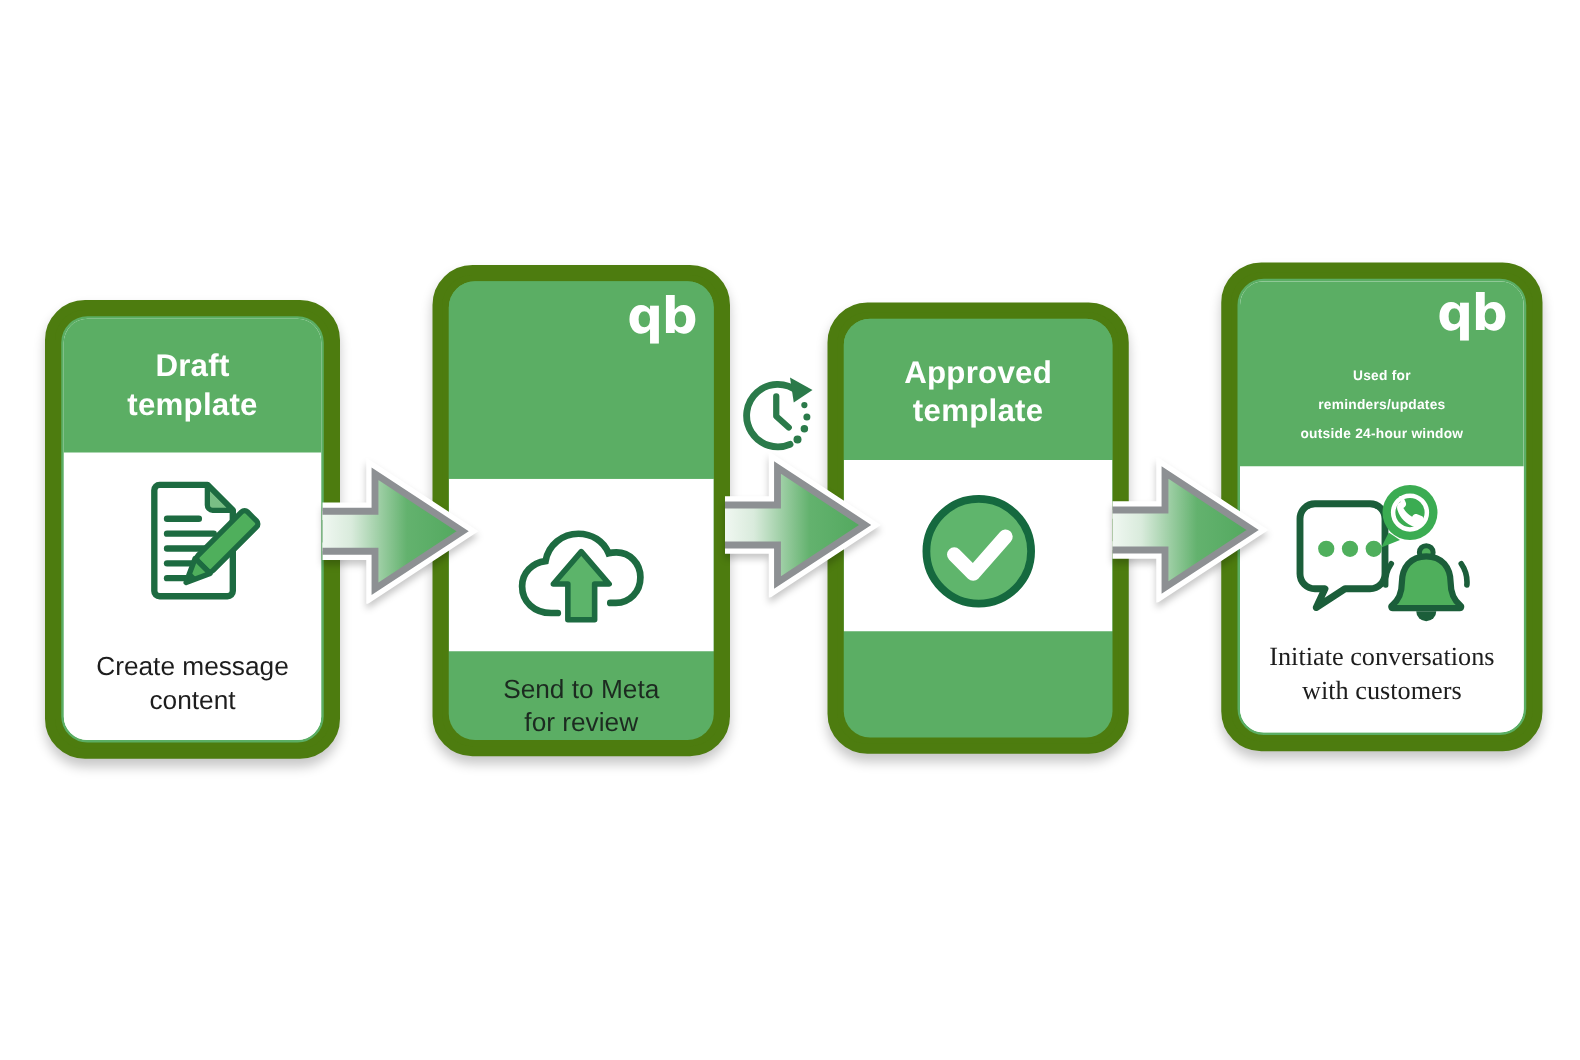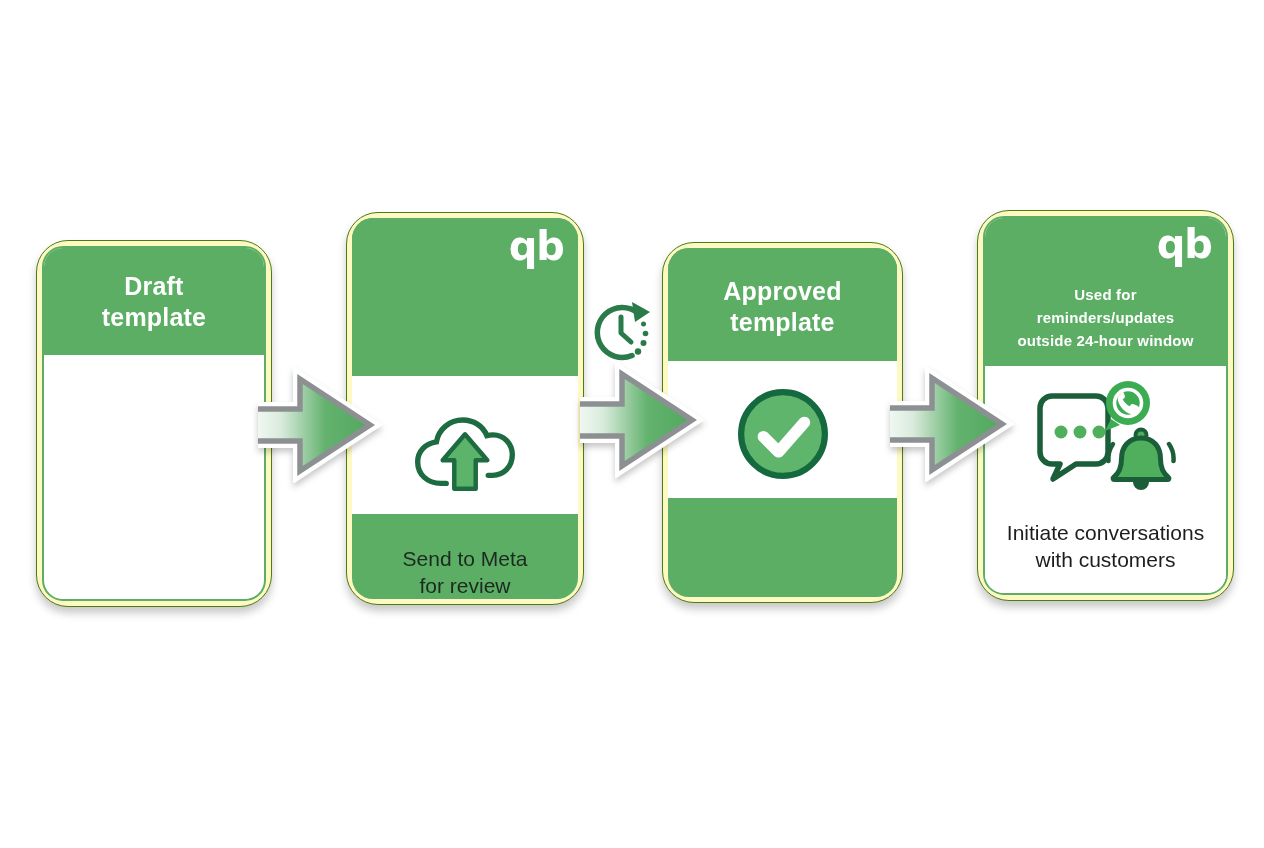--- a/index.html
+++ b/index.html
@@ -2,23 +2,23 @@
 <html><head>
 <meta charset="utf-8">
 <style>
   html,body{margin:0;padding:0;background:#f4f4f4;}
   .canvas{
     position:relative;width:1264px;height:848px;background:#FFFFFF;overflow:hidden;
     font-family:"Liberation Sans","DejaVu Sans",sans-serif;
   }
   .card{
     position:absolute;
-    border:1px solid #4d7c0f;
+    border:8px solid #4d7c0f;
     border-radius:32px;
-    background:#fef9c3;
+    background:#4d7c0f;
     padding:5px;
     box-shadow:0 6px 9px rgba(0,0,0,.22);
     z-index:2;
     box-sizing:border-box;
   }
   .inner{
     height:100%;
     border-radius:21px;
     overflow:hidden;
     display:flex;
@@ -33,21 +33,21 @@
     display:flex;align-items:center;justify-content:center;
     flex-direction:column;
     position:relative;
     flex:none;
   }
   .hd.justify-end{justify-content:flex-end;}
   .title{
     font-weight:700;color:#FFFFFF;text-align:center;white-space:pre-line;
     font-size:25px;line-height:31px;letter-spacing:.2px;
   }
-  .title.small{font-size:15px;line-height:23px;}
+  .title.small{font-size:11px;line-height:23px;}
   .band{
     background:#FFFFFF;flex:none;
     display:flex;align-items:center;justify-content:center;
   }
   .bd{
     flex:1;display:flex;flex-direction:column;align-items:center;background:#FFFFFF;
   }
   .ft{
     flex:1;display:flex;align-items:flex-end;justify-content:center;
   }
@@ -67,20 +67,40 @@
 </head>
 <body>
 
 <div class="canvas">
 
   <div class="card" style="left:36px;top:240px;width:236px;height:367px;">
     <div class="inner white-body">
       <div class="hd" style="height:107px;">
         <div class="title">Draft
 template</div>
+      </div>
+      <div class="bd">
+        <svg width="112" height="112" viewBox="0 0 132 132" style="margin-top:14px;">
+          <path d="M35 14 H80 L104 38 V114 a5 5 0 0 1 -5 5 H35 a5 5 0 0 1 -5 -5 V19 a5 5 0 0 1 5 -5 Z" fill="#FFFFFF" stroke="#1D6B41" stroke-width="6" stroke-linejoin="round"></path>
+          <path d="M80 14 V33 a5 5 0 0 0 5 5 H104 Z" fill="#79BF85" stroke="#1D6B41" stroke-width="5" stroke-linejoin="round"></path>
+          <g stroke="#1D6B41" stroke-width="6" stroke-linecap="round">
+            <line x1="42" y1="46" x2="72" y2="46"></line>
+            <line x1="42" y1="60" x2="86" y2="60"></line>
+            <line x1="42" y1="74" x2="86" y2="74"></line>
+            <line x1="42" y1="88" x2="78" y2="88"></line>
+            <line x1="42" y1="102" x2="66" y2="102"></line>
+          </g>
+          <g transform="translate(84,82) rotate(45)">
+            <rect x="-10" y="-54" width="20" height="66" rx="4" fill="#4FAF5C" stroke="#1D6B41" stroke-width="5"></rect>
+            <path d="M-10 12 L0 34 L10 12 Z" fill="#4FAF5C" stroke="#1D6B41" stroke-width="5" stroke-linejoin="round"></path>
+            <path d="M-4 24 L0 33 L4 24 Z" fill="#1D6B41"></path>
+          </g>
+        </svg>
+        <div class="caption" style="margin-top:auto;margin-bottom:18px;">Create message
+content</div>
       </div>
     </div>
   </div>
 
   <div class="card" style="left:346px;top:212px;width:238px;height:393px;">
     <div class="inner green-body">
       <div class="hd justify-end" style="height:138px;padding-bottom:20px;">
         <div class="qb" style="top:8px;right:14px;">qb</div>
       </div>
       <div class="band" style="height:138px;">
@@ -134,21 +154,21 @@
             <path d="M84.5 14.5 c-2.5 1 -3.5 3.5 -2.5 6.5 c2 6.5 7 11.5 13.5 13.5 c3 1 5.5 0 6.5 -2.5 l1 -2.5 c.5 -1.5 -.2 -3 -1.7 -3.7 l-3.5 -1.5 c-1.3 -.5 -2.8 0 -3.6 1.2 l-.5 .8 c-3 -1.5 -5.5 -4 -7 -7 l.8 -.5 c1.2 -.8 1.7 -2.3 1.2 -3.6 l-1.5 -3.5 c-.7 -1.5 -2.2 -2.2 -3.7 -1.7 z" fill="#FFFFFF"></path>
           </g>
           <g>
             <path d="M77 64 c-3.5 5 -5 11 -4.5 17" fill="none" stroke="#1B5E3A" stroke-width="4.5" stroke-linecap="round"></path>
             <path d="M133 64 c3.5 5 5 11 4.5 17" fill="none" stroke="#1B5E3A" stroke-width="4.5" stroke-linecap="round"></path>
             <circle cx="105" cy="55" r="5.5" fill="#4FAF5C" stroke="#1B5E3A" stroke-width="4"></circle>
             <path d="M105 58 c-12.5 0 -19.5 9 -19.5 21 c0 9.5 -3.5 15 -8 18.5 c-.8 .6 -.4 2 .6 2 h53.8 c1 0 1.4 -1.4 .6 -2 c-4.5 -3.5 -8 -9 -8 -18.5 c0 -12 -7 -21 -19.5 -21 z" fill="#4FAF5C" stroke="#1B5E3A" stroke-width="5" stroke-linejoin="round"></path>
             <path d="M97 102 a8 8 0 0 0 16 0 z" fill="#1B5E3A"></path>
           </g>
         </svg>
-        <div class="caption" style="margin-top:auto;margin-bottom:20px;">Initiate conversations
+        <div class="caption" style="margin-top:auto;margin-bottom:20px;font-family:Liberation Serif, serif;">Initiate conversations
 with customers</div>
       </div>
     </div>
   </div>
 
   <svg class="arrow" style="left:258px;top:367px;" width="128" height="116" viewBox="0 -8 128 116">
     <defs>
       <linearGradient id="g1" x1="0" y1="0" x2="1" y2="0">
         <stop offset="0" stop-color="#FFFFFF"></stop>
           <stop offset="0.3" stop-color="#D9EBDC"></stop>

